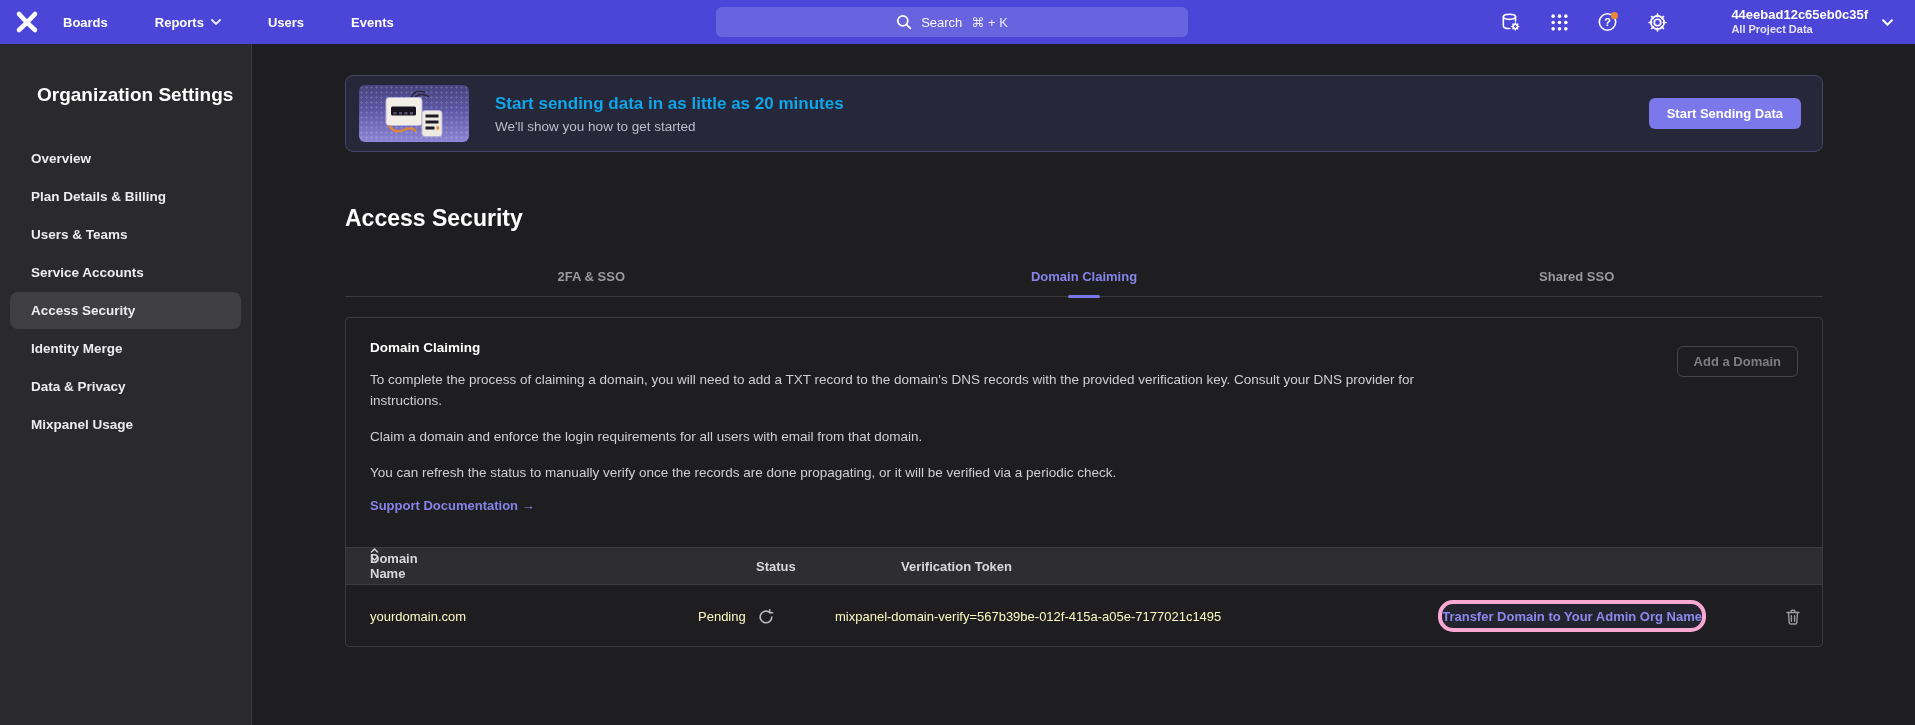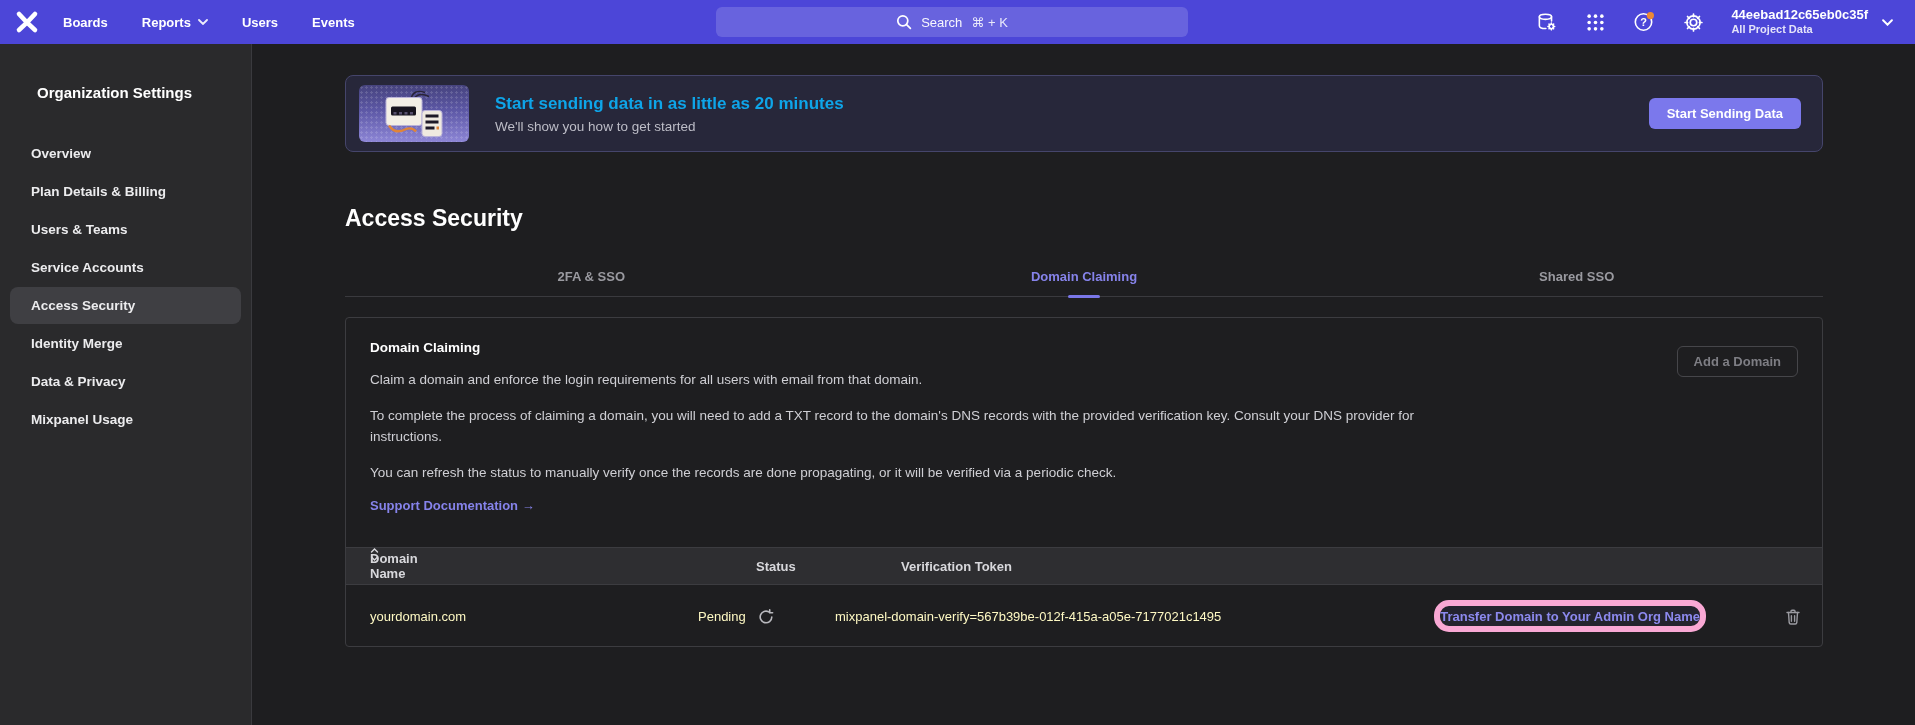--- a/index.html
+++ b/index.html
@@ -8,43 +8,43 @@
     font-family: "Liberation Sans", "DejaVu Sans", sans-serif;
     background:#1e1e20; color:#fff; overflow:hidden; position:relative;
   }
 
   
   .topnav {
     position:absolute; left:0; top:0; width:1915px; height:44px;
     background:#4c46d8; display:flex; align-items:center;
   }
   .brand { width:24px; height:24px; margin:0 24px 0 15px; display:flex; align-items:center; justify-content:center; cursor:pointer; }
-  .nav-links { display:flex; align-items:center; gap:34px; }
+  .nav-links { display:flex; align-items:center; gap:47px; }
   .nav-link { font-size:13px; font-weight:600; color:#fff; cursor:pointer; display:flex; align-items:center; gap:7px; }
   .nav-link svg { opacity:.9; }
   .searchbar {
     position:absolute; left:716px; top:7px; width:472px; height:30px;
     background:rgba(255,255,255,0.16); border-radius:6px;
     display:flex; align-items:center; padding:0 12px; gap:9px; cursor:text;justify-content:center;
   }
   .searchbar .s-label { font-size:13px; color:rgba(255,255,255,0.95); }
   .searchbar .s-short { font-size:13px; color:rgba(255,255,255,0.85); }
   .nav-right { position:absolute; right:22px; top:0; height:44px; display:flex; align-items:center; gap:27px; }
   .nav-icon { width:22px; height:22px; color:#fff; cursor:pointer; position:relative; display:flex; align-items:center; justify-content:center; }
-  .acct { display:flex; align-items:center; gap:14px; cursor:pointer; }
+  .acct { display:flex; align-items:center; gap:14px; cursor:pointer;margin-left:36px; }
   .acct-text { display:flex; flex-direction:column; line-height:1.25; }
   .acct-org { font-size:13px; font-weight:700; color:#fff; }
   .acct-proj { font-size:11px; font-weight:600; color:rgba(255,255,255,0.85); }
 
   
   .sidebar {
     position:absolute; left:0; top:44px; width:252px; height:681px;
     background:#2a2a2c; border-right:1px solid #3a3a3e; padding-top:40px;
   }
-  .sb-title { font-size:15px; font-weight:700; color:#fff; margin:0 0 34px 37px; }
+  .sb-title { font-size:19px; font-weight:700; color:#fff; margin:0 0 34px 37px; }
   .sb-item {
     height:37px; display:flex; align-items:center; margin:1px 10px;
     padding-left:21px; border-radius:8px;
     font-size:13.5px; font-weight:600; color:#ececee; cursor:pointer;
   }
   .sb-item.active { background:#3f3f43; }
 
   
   .main { position:absolute; left:252px; top:44px; width:1663px; height:681px; background:#1e1e20; }
   .content { margin-left:93px; width:1478px; }
@@ -108,21 +108,21 @@
 
   .tbl-row { position:absolute; left:0; right:0; top:268px; height:61px; }
   .tbl-row .cell { position:absolute; top:0; height:100%; display:flex; align-items:center;
     font-size:13px; color:#fef9c3; }
   .td-domain { left:24px; }
   .td-status { left:352px; gap:12px; }
   .td-token  { left:489px; color:#cfcfd3; }
   .refresh-ic { color:#b9b9be; cursor:pointer; display:flex; }
   .transfer-btn {
     position:absolute; right:116px; top:14px; height:32px; padding:0 0;
-    background:rgba(134,131,234,0.07); border:6px solid #f9a8d4; border-radius:15px;
+    background:rgba(134,131,234,0.07); border:4px solid #f9a8d4; border-radius:15px;
     color:#8c89ee; font-size:13px; font-weight:700; font-family:inherit; cursor:pointer;
   }
   .trash-btn { position:absolute; right:20px; top:22px; color:#9a9aa0; cursor:pointer; background:none; border:none; }
 
   .sort-ic { color:#8a8a90; display:flex; flex-direction:column; }
   svg { display:block; }
 </style>
 </head>
 <body>
 
@@ -248,22 +248,22 @@
 
     <div class="tabs">
       <div class="tab">2FA &amp; SSO</div>
       <div class="tab active">Domain Claiming</div>
       <div class="tab">Shared SSO</div>
     </div>
 
     <section class="card">
       <div class="card-body">
         <div class="card-title">Domain Claiming</div>
+        <p>To complete the process of claiming a domain, you will need to add a TXT record to the domain's DNS records with the provided verification key. Consult your DNS provider for instructions.</p>
         <p>Claim a domain and enforce the login requirements for all users with email from that domain.</p>
-        <p>To complete the process of claiming a domain, you will need to add a TXT record to the domain's DNS records with the provided verification key. Consult your DNS provider for instructions.</p>
         <p>You can refresh the status to manually verify once the records are done propagating, or it will be verified via a periodic check.</p>
         <a class="doc-link">Support Documentation →</a>
       </div>
       <button class="add-domain-btn">Add a Domain</button>
 
       <div class="tbl-head">
         <span class="th-domain">
           <span>Domain Name</span>
           <span class="sort-ic">
             <svg width="9" height="13" viewBox="0 0 9 13" fill="none" stroke="currentColor" stroke-width="1.4" stroke-linecap="round">

